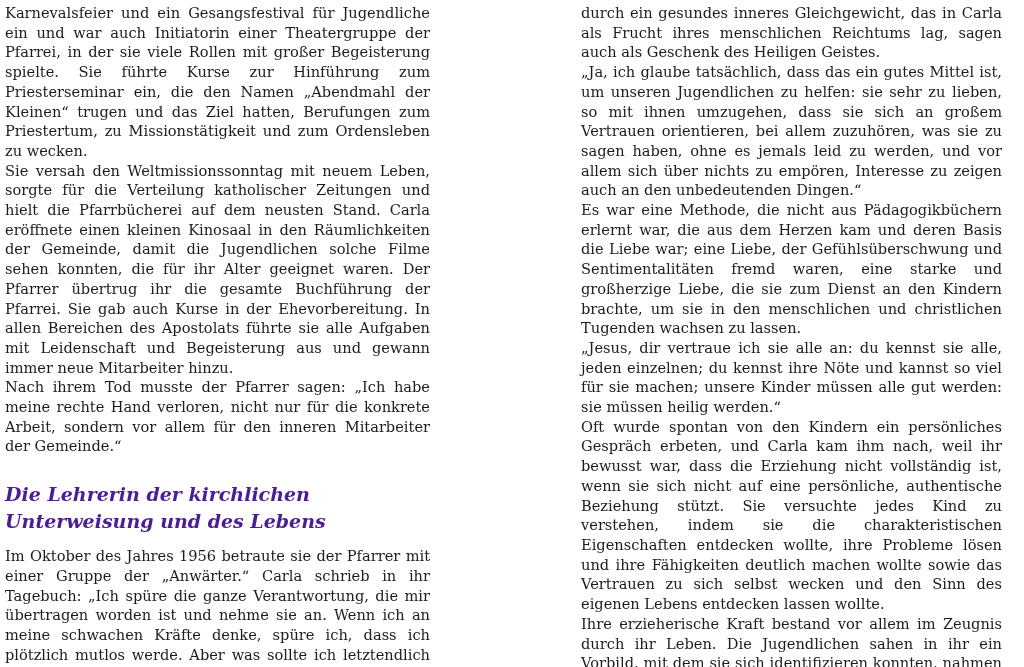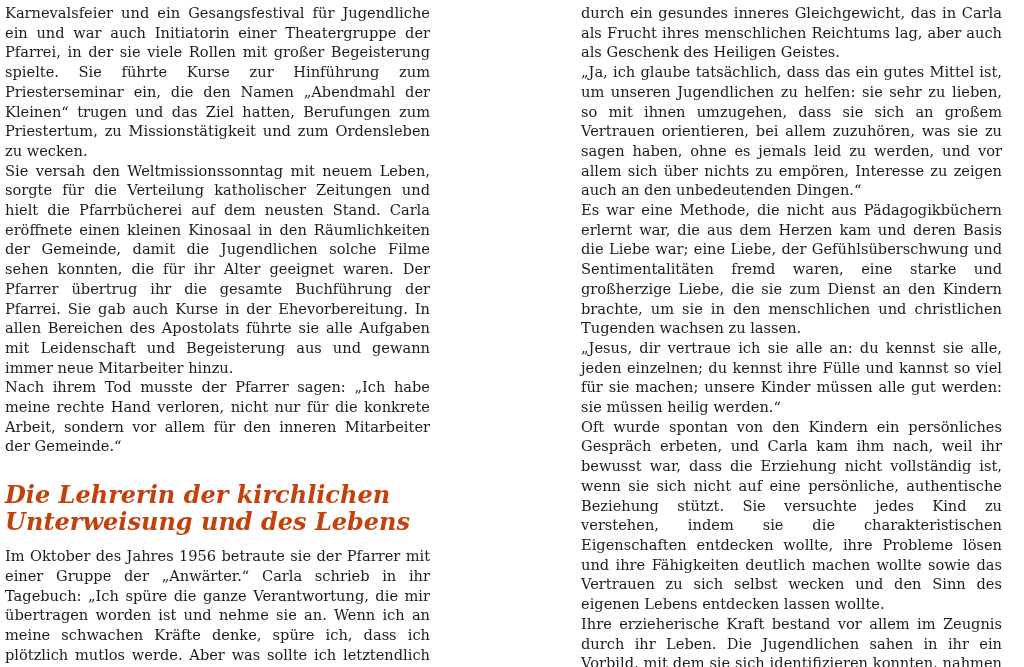--- a/index.html
+++ b/index.html
@@ -31,45 +31,45 @@
   }
   .text-column.left  { left: 5px;   width: 425px; }
   .text-column.right { left: 581px; width: 421px; }
   .text-column p {
     margin: 0;
     text-align: justify;
     text-justify: inter-word;
   }
   .section-heading {
     font-family: "DejaVu Serif", "Liberation Serif", serif;
-    font-size: 24px;
+    font-size: 19px;
     font-weight: bold;
     font-style: italic;
     line-height: 27px;
-    color: #c2410c;
+    color: #4c1d95;
     text-align: left;
     margin: 25px 0 11px 0;
   }
 </style>
 </head>
 <body>
 
 <div class="page">
 
   <div class="text-column left">
     <p>Karnevalsfeier und ein Gesangsfestival für Jugendliche ein und war auch Initiatorin einer Theatergruppe der Pfarrei, in der sie viele Rollen mit großer Begeisterung spielte. Sie führte Kurse zur Hinführung zum Priesterseminar ein, die den Namen „Abendmahl der Kleinen“ trugen und das Ziel hatten, Berufungen zum Priestertum, zu Missionstätigkeit und zum Ordensleben zu wecken.</p>
     <p>Sie versah den Weltmissionssonntag mit neuem Leben, sorgte für die Verteilung katholischer Zeitungen und hielt die Pfarrbücherei auf dem neusten Stand. Carla eröffnete einen kleinen Kinosaal in den Räumlichkeiten der Gemeinde, damit die Jugendlichen solche Filme sehen konnten, die für ihr Alter geeignet waren. Der Pfarrer übertrug ihr die gesamte Buchführung der Pfarrei. Sie gab auch Kurse in der Ehevorbereitung. In allen Bereichen des Apostolats führte sie alle Aufgaben mit Leidenschaft und Begeisterung aus und gewann immer neue Mitarbeiter hinzu.</p>
     <p>Nach ihrem Tod musste der Pfarrer sagen: „Ich habe meine rechte Hand verloren, nicht nur für die konkrete Arbeit, sondern vor allem für den inneren Mitarbeiter der Gemeinde.“</p>
     <h2 class="section-heading">Die Lehrerin der kirchlichen Unterweisung und des Lebens</h2>
     <p>Im Oktober des Jahres 1956 betraute sie der Pfarrer mit einer Gruppe der „Anwärter.“ Carla schrieb in ihr Tagebuch: „Ich spüre die ganze Verantwortung, die mir übertragen worden ist und nehme sie an. Wenn ich an meine schwachen Kräfte denke, spüre ich, dass ich plötzlich mutlos werde. Aber was sollte ich letztendlich machen? Die Kinder brauchen Hilfe, und warum sollte ich sie ihnen verwehren?“</p>
 
   </div>
 
   <div class="text-column right">
-    <p>durch ein gesundes inneres Gleichgewicht, das in Carla als Frucht ihres menschlichen Reichtums lag, aber auch als Geschenk des Heiligen Geistes.</p>
+    <p>durch ein gesundes inneres Gleichgewicht, das in Carla als Frucht ihres menschlichen Reichtums lag, sagen auch als Geschenk des Heiligen Geistes.</p>
     <p>„Ja, ich glaube tatsächlich, dass das ein gutes Mittel ist, um unseren Jugendlichen zu helfen: sie sehr zu lieben, so mit ihnen umzugehen, dass sie sich an großem Vertrauen orientieren, bei allem zuzuhören, was sie zu sagen haben, ohne es jemals leid zu werden, und vor allem sich über nichts zu empören, Interesse zu zeigen auch an den unbedeutenden Dingen.“</p>
     <p>Es war eine Methode, die nicht aus Pädagogikbüchern erlernt war, die aus dem Herzen kam und deren Basis die Liebe war; eine Liebe, der Gefühlsüberschwung und Sentimentalitäten fremd waren, eine starke und großherzige Liebe, die sie zum Dienst an den Kindern brachte, um sie in den menschlichen und christlichen Tugenden wachsen zu lassen.</p>
-    <p>„Jesus, dir vertraue ich sie alle an: du kennst sie alle, jeden einzelnen; du kennst ihre Fülle und kannst so viel für sie machen; unsere Kinder müssen alle gut werden: sie müssen heilig werden.“</p>
+    <p>„Jesus, dir vertraue ich sie alle an: du kennst sie alle, jeden einzelnen; du kennst ihre Nöte und kannst so viel für sie machen; unsere Kinder müssen alle gut werden: sie müssen heilig werden.“</p>
     <p>Oft wurde spontan von den Kindern ein persönliches Gespräch erbeten, und Carla kam ihm nach, weil ihr bewusst war, dass die Erziehung nicht vollständig ist, wenn sie sich nicht auf eine persönliche, authentische Beziehung stützt. Sie versuchte jedes Kind zu verstehen, indem sie die charakteristischen Eigenschaften entdecken wollte, ihre Probleme lösen und ihre Fähigkeiten deutlich machen wollte sowie das Vertrauen zu sich selbst wecken und den Sinn des eigenen Lebens entdecken lassen wollte.</p>
     <p>Ihre erzieherische Kraft bestand vor allem im Zeugnis durch ihr Leben. Die Jugendlichen sahen in ihr ein Vorbild, mit dem sie sich identifizieren konnten, nahmen darin die Fülle des Lebens wahr, die nicht oberflächliche Begeisterung, sondern Übereinstimmung mit den Prinzipien war, zu denen sie sich bekannte. Carla achtete ihrerseits darauf, das Christentum nicht als</p>
   </div>
 
 </div>
 
 </body></html>

